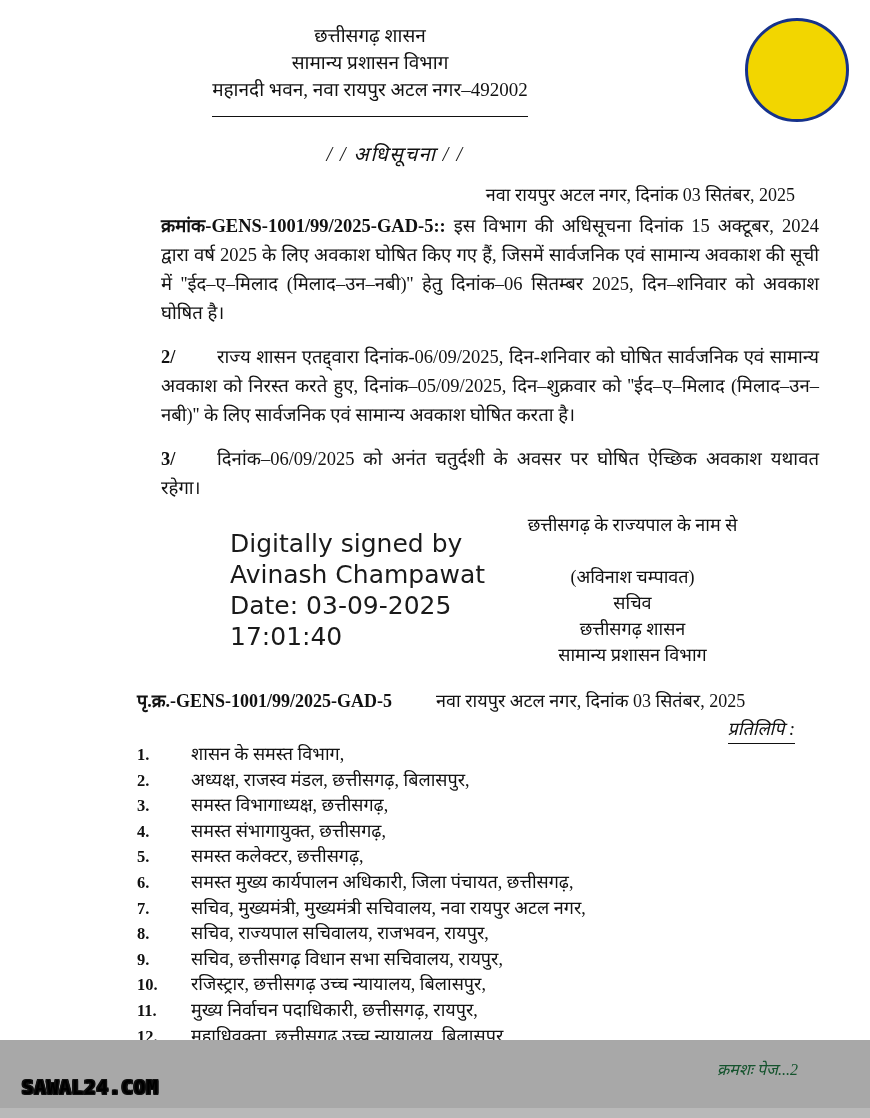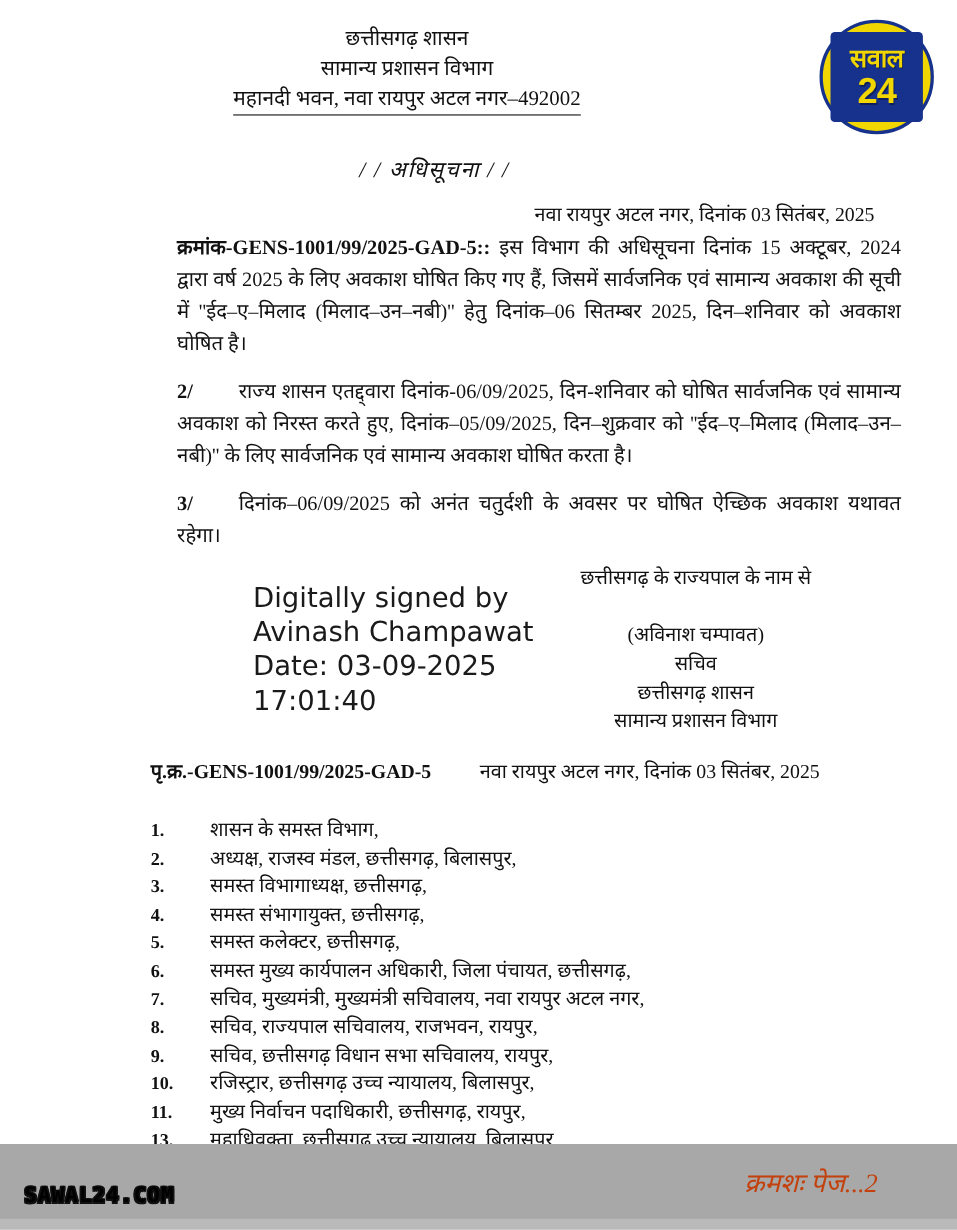--- a/index.html
+++ b/index.html
@@ -78,21 +78,21 @@
     text-align: center;
   }
   .header div {
     font-size: 19px;
     line-height: 27px;
     white-space: nowrap;
   }
   .header .addr {
     display: inline-block;
     border-bottom: 1.4px solid #111;
-    padding-bottom: 1px;
+    padding-bottom: 13px;
   }
 
   
   .notif-heading {
     position: absolute;
     top: 140px;
     left: 0;
     width: 790px;
     text-align: center;
     font-size: 20px;
@@ -240,37 +240,33 @@
     text-shadow:
       -1.4px 0 0 #111, 1.4px 0 0 #111,
        0 -1.4px 0 #111, 0 1.4px 0 #111,
       -1.4px -1.4px 0 #111, 1.4px 1.4px 0 #111,
        1.4px -1.4px 0 #111, -1.4px 1.4px 0 #111;
   }
   .continued {
     position: absolute;
     right: 72px;
     top: 1058px;
-    font-size: 24px;
+    font-size: 16px;
     font-style: italic;
-    color: #c2410c;
+    color: #14532d;
     white-space: nowrap;
   }
 </style>
 </head>
 <body>
 
 <div class="page">
 
   <div class="logo">
     <div class="logo-circle"></div>
-    <div class="logo-plate">
-      <span class="logo-word">सवाल</span>
-      <span class="logo-num">24</span>
-    </div>
   </div>
 
   <div class="header">
     <div>छत्तीसगढ़ शासन</div>
     <div>सामान्य प्रशासन विभाग</div>
     <div>
       <span class="addr">महानदी भवन, नवा रायपुर अटल नगर–492002</span>
     </div>
   </div>
 
@@ -301,20 +297,23 @@
     <div>सचिव</div>
     <div>छत्तीसगढ़ शासन</div>
     <div>सामान्य प्रशासन विभाग</div>
   </div>
 
   <div class="copyto">
     <div class="row">
       <span class="left ref">पृ.क्र.-GENS-1001/99/2025-GAD-5</span>
       <span class="right">नवा रायपुर अटल नगर, दिनांक 03 सितंबर, 2025</span>
     </div>
+    <div>
+      <span class="pratilipi">प्रतिलिपि :</span>
+    </div>
   </div>
 
   <div class="recipients">
     <div class="item">
         <span class="idx">1.</span>
         <span class="txt">शासन के समस्त विभाग,</span>
       </div>
     <div class="item">
         <span class="idx">2.</span>
         <span class="txt">अध्यक्ष, राजस्व मंडल, छत्तीसगढ़, बिलासपुर,</span>
@@ -349,21 +348,21 @@
       </div>
     <div class="item">
         <span class="idx">10.</span>
         <span class="txt">रजिस्ट्रार, छत्तीसगढ़ उच्च न्यायालय, बिलासपुर,</span>
       </div>
     <div class="item">
         <span class="idx">11.</span>
         <span class="txt">मुख्य निर्वाचन पदाधिकारी, छत्तीसगढ़, रायपुर,</span>
       </div>
     <div class="item">
-        <span class="idx">13.</span>
+        <span class="idx">12.</span>
         <span class="txt">महाधिवक्ता, छत्तीसगढ़ उच्च न्यायालय, बिलासपुर,</span>
       </div>
   </div>
 
   <div class="footer-band">
     <div class="sheen"></div>
   </div>
   <div class="watermark">SAWAL24.COM</div>
   <div class="continued">क्रमशः पेज...2</div>
 

